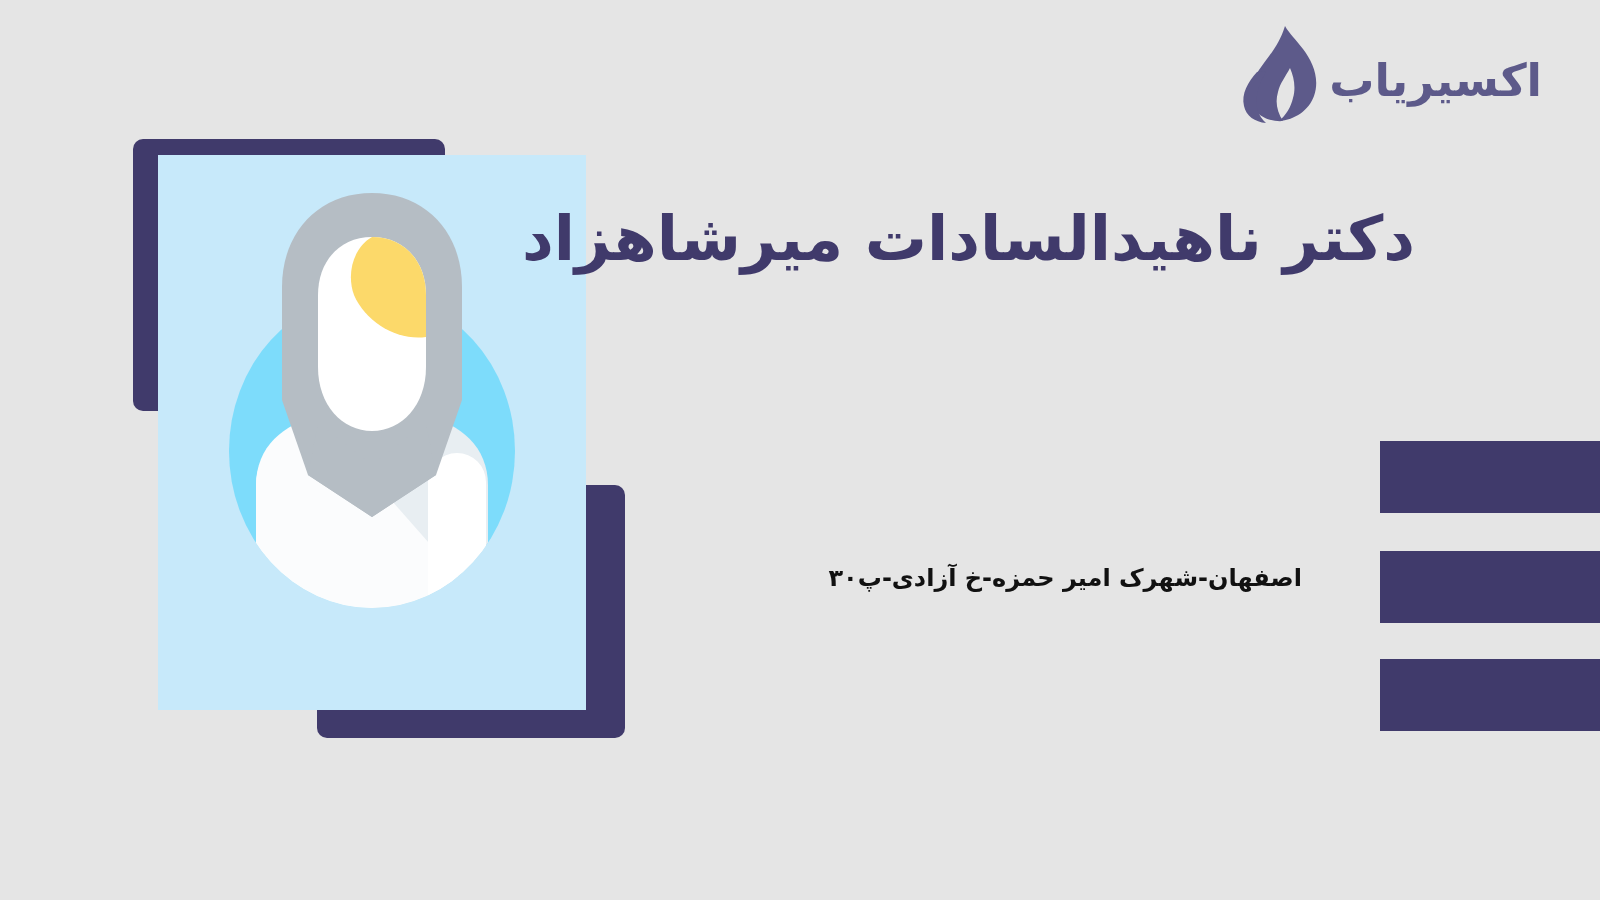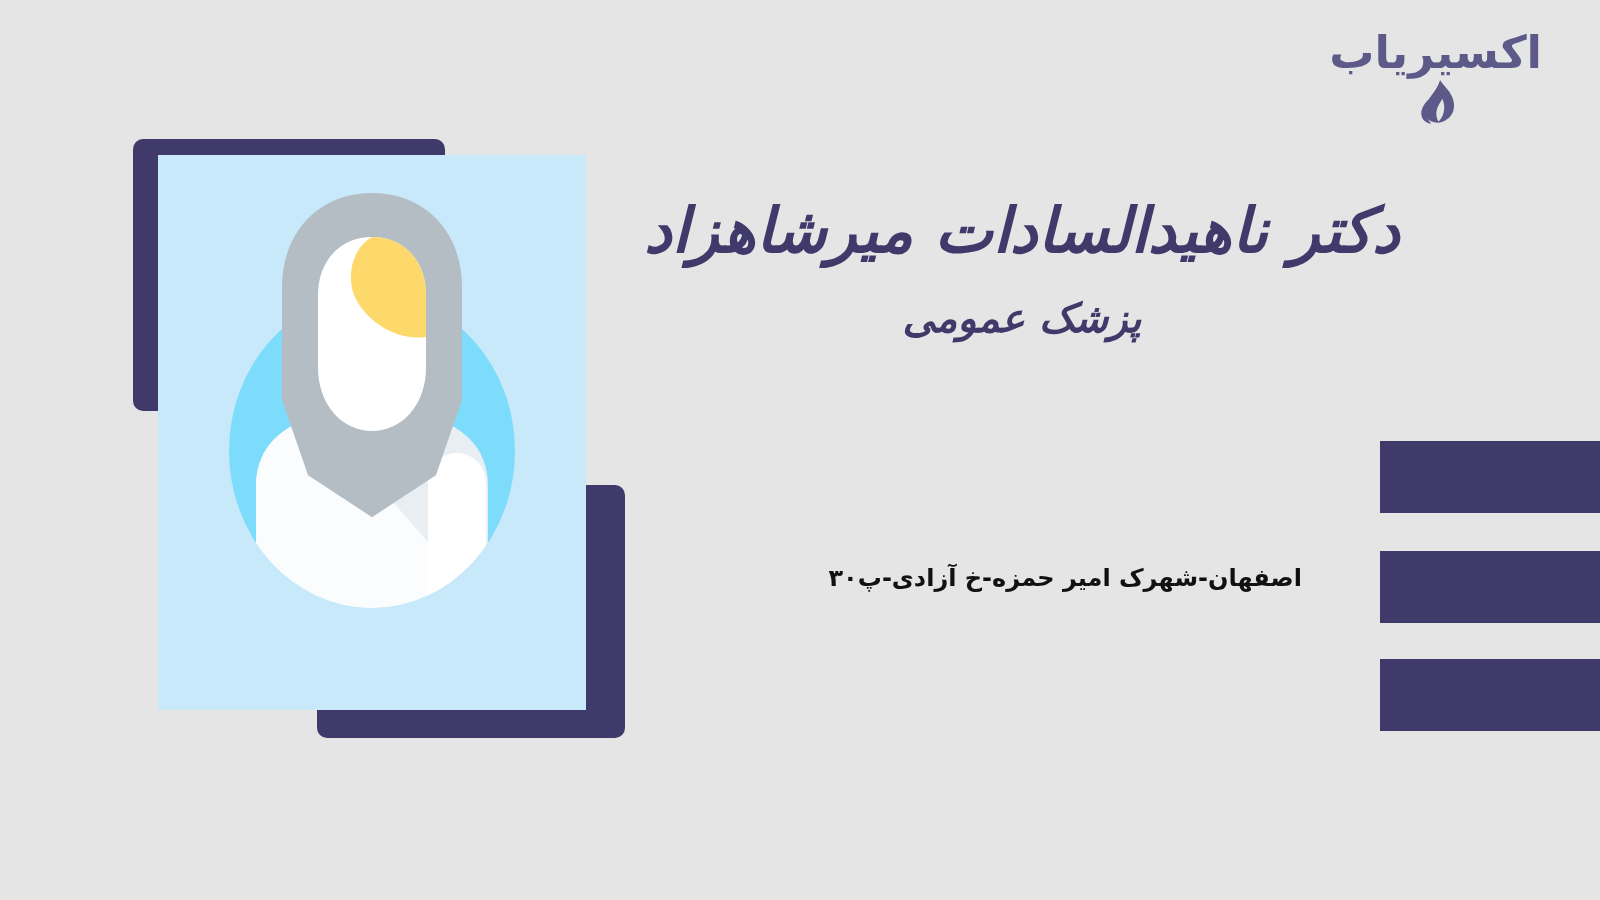--- a/index.html
+++ b/index.html
@@ -21,21 +21,21 @@
     background: #e5e5e5;
     overflow: hidden;
   }
 
   
   .brand {
     position: absolute;
     top: 24px;
     right: 58px;
     display: flex;
-    flex-direction: column;
+    flex-direction: row;
     align-items: center;
     gap: 10px;
     height: 100px;
   }
   .brand-wordmark {
     font-size: 45px;
     font-weight: 700;
     color: #5d5a8a;
     letter-spacing: 0px;
     line-height: 1;
@@ -108,25 +108,24 @@
     background: #403a6b;
   }
   .bar-1 { top: 0px; }
   .bar-2 { top: 110px; }
   .bar-3 { top: 218px; }
 
   
   .text-block {
     position: absolute;
     right: 78px;
-    top: 192px;
+    top: 200px;
     width: 1000px;
-    text-align: center;
+    text-align: left;
     direction: rtl;
-    font-style: italic;
   }
   .doctor-name {
     font-size: 62px;
     font-weight: 700;
     color: #403a6b;
     line-height: 1.25;
     white-space: nowrap;
     margin: 0;
     letter-spacing: -1px;
   }
@@ -218,18 +217,17 @@
   </div>
 
   <div class="bars">
     <div class="bar bar-1"></div>
     <div class="bar bar-2"></div>
     <div class="bar bar-3"></div>
   </div>
 
   <div class="text-block">
     <h1 class="doctor-name">دکتر ناهیدالسادات میرشاهزاد</h1>
-    <div class="doctor-specialty">پزشک عمومی</div>
   </div>
 
   <div class="doctor-address">اصفهان-شهرک امیر حمزه-خ آزادی-پ۳۰</div>
 
 </div>
 
 </body></html>

